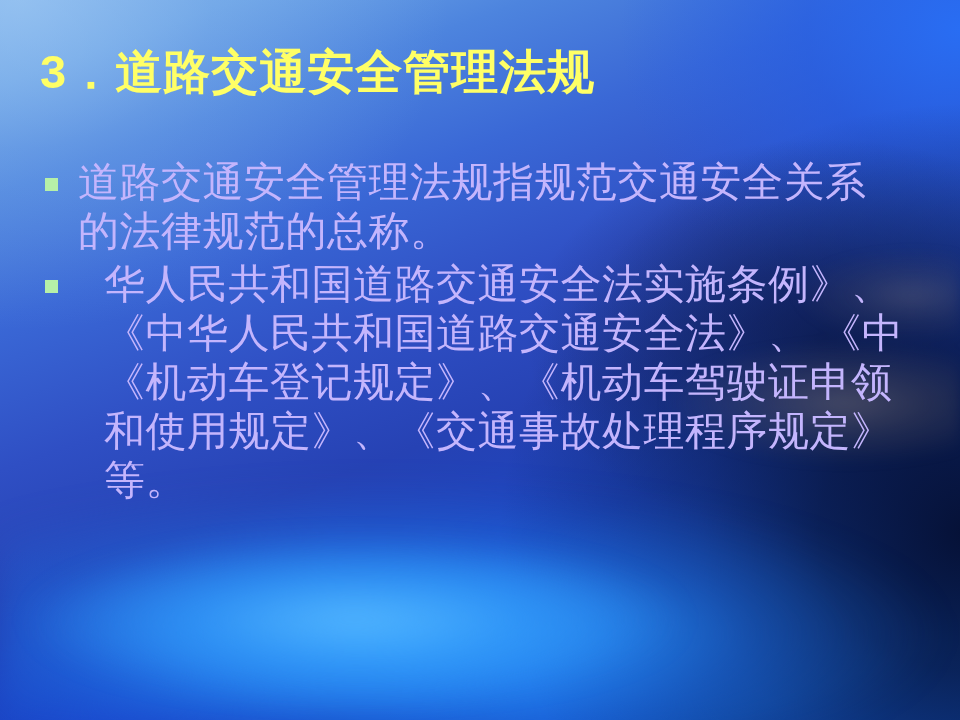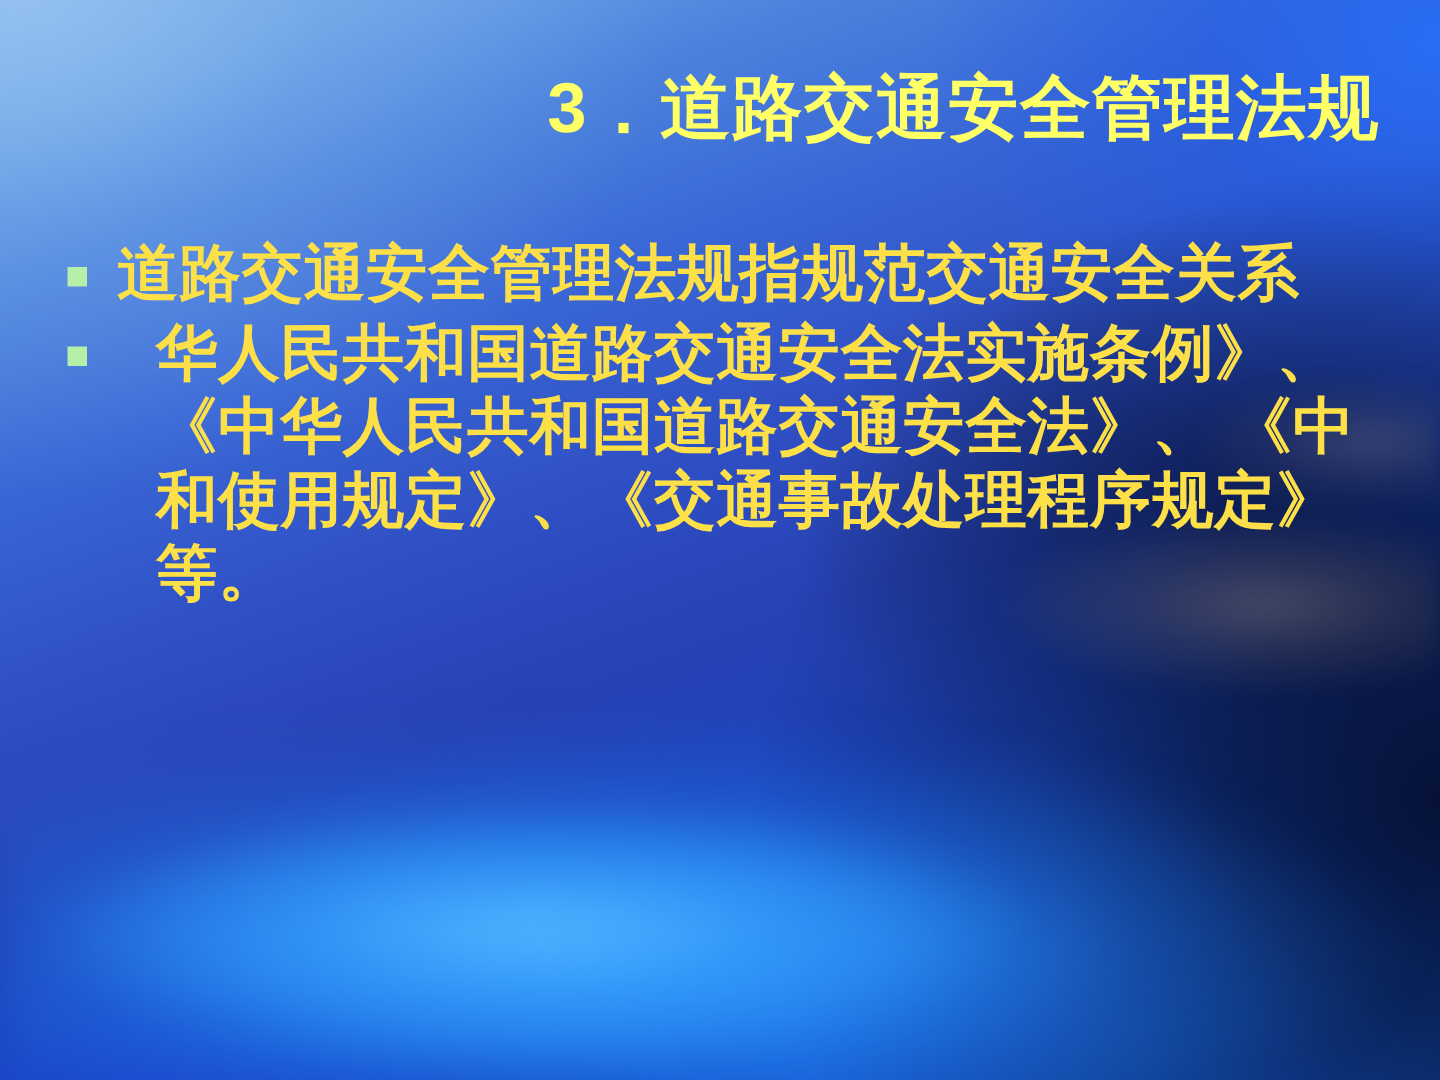--- a/index.html
+++ b/index.html
@@ -122,21 +122,20 @@
     left: 40px;
     top: 48px;
     width: 880px;
     color: #ffff66;
     font-family: "Liberation Sans", "DejaVu Sans", sans-serif;
     font-weight: bold;
     font-size: 47px;
     line-height: 1.0;
     letter-spacing: 1px;
     white-space: nowrap;
-    text-align: right;
   }
 
   .body-block {
     position: absolute;
     left: 40px;
     top: 158px;
     width: 890px;
   }
 
   .bullet-row {
@@ -146,26 +145,25 @@
   }
   .bullet-marker {
     position: absolute;
     left: 5px;
     top: 20px;
     width: 13px;
     height: 13px;
     background: #b6f0a8;
   }
   .bullet-text {
-    color: #fde047;
+    color: #c4b5fd;
     font-size: 41px;
     line-height: 49px;
     font-family: "Liberation Serif", "DejaVu Serif", serif;
     letter-spacing: 0.5px;
-    font-weight: bold;
   }
   
   .cont-line {
     display: block;
     text-indent: 26px;
   }
   .cont-line.flush {
     text-indent: 0;
   }
 </style>
@@ -187,28 +185,30 @@
   <div class="content">
 
     <div class="slide-title">3．道路交通安全管理法规</div>
 
     <div class="body-block">
 
       <div class="bullet-row">
         <span class="bullet-marker"></span>
         <div class="bullet-text">
           <span class="cont-line flush">道路交通安全管理法规指规范交通安全关系</span>
+          <span class="cont-line flush">的法律规范的总称。</span>
         </div>
       </div>
 
       <div class="bullet-row">
         <span class="bullet-marker"></span>
         <div class="bullet-text">
           <span class="cont-line">华人民共和国道路交通安全法实施条例》、</span>
           <span class="cont-line">《中华人民共和国道路交通安全法》、 《中</span>
+          <span class="cont-line">《机动车登记规定》、《机动车驾驶证申领</span>
           <span class="cont-line">和使用规定》、《交通事故处理程序规定》</span>
           <span class="cont-line">等。</span>
         </div>
       </div>
 
     </div>
   </div>
 </div>
 
 </body></html>

